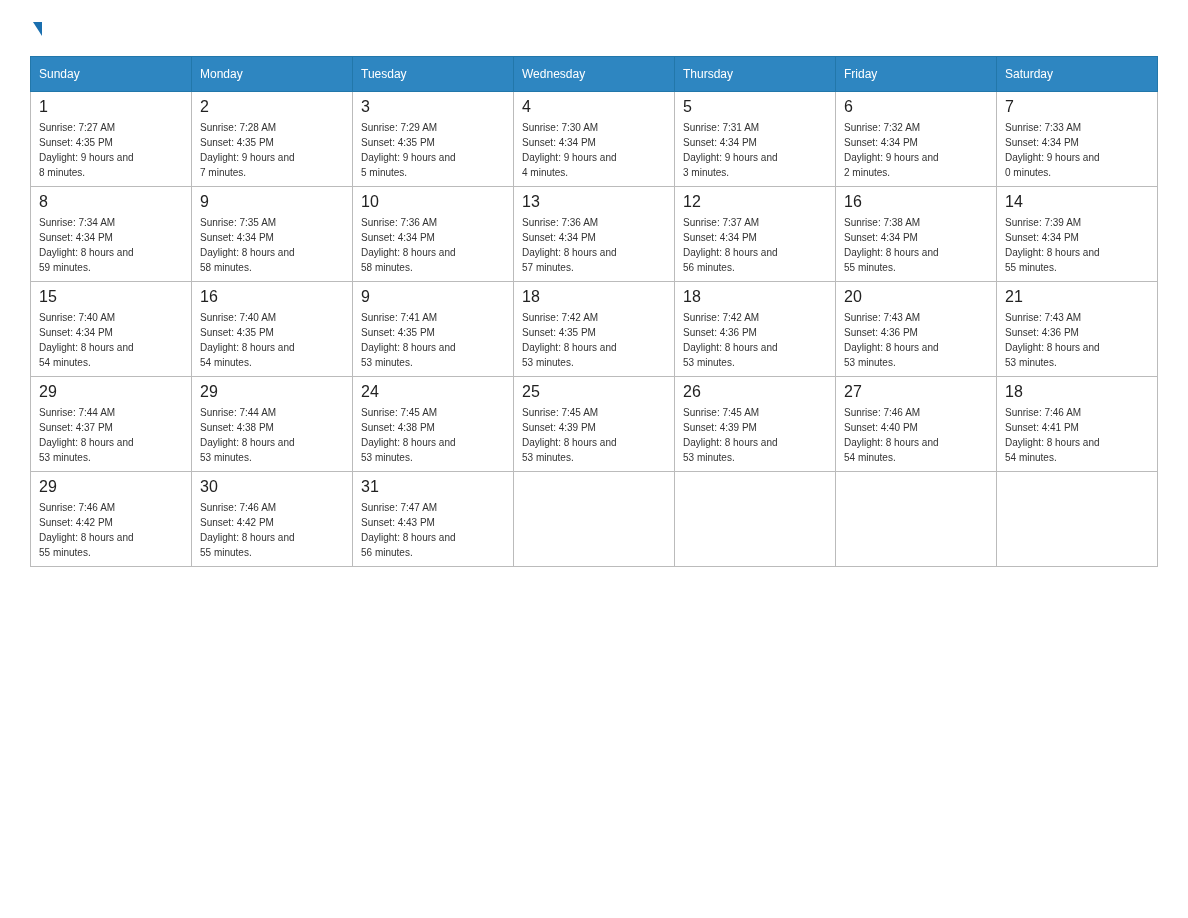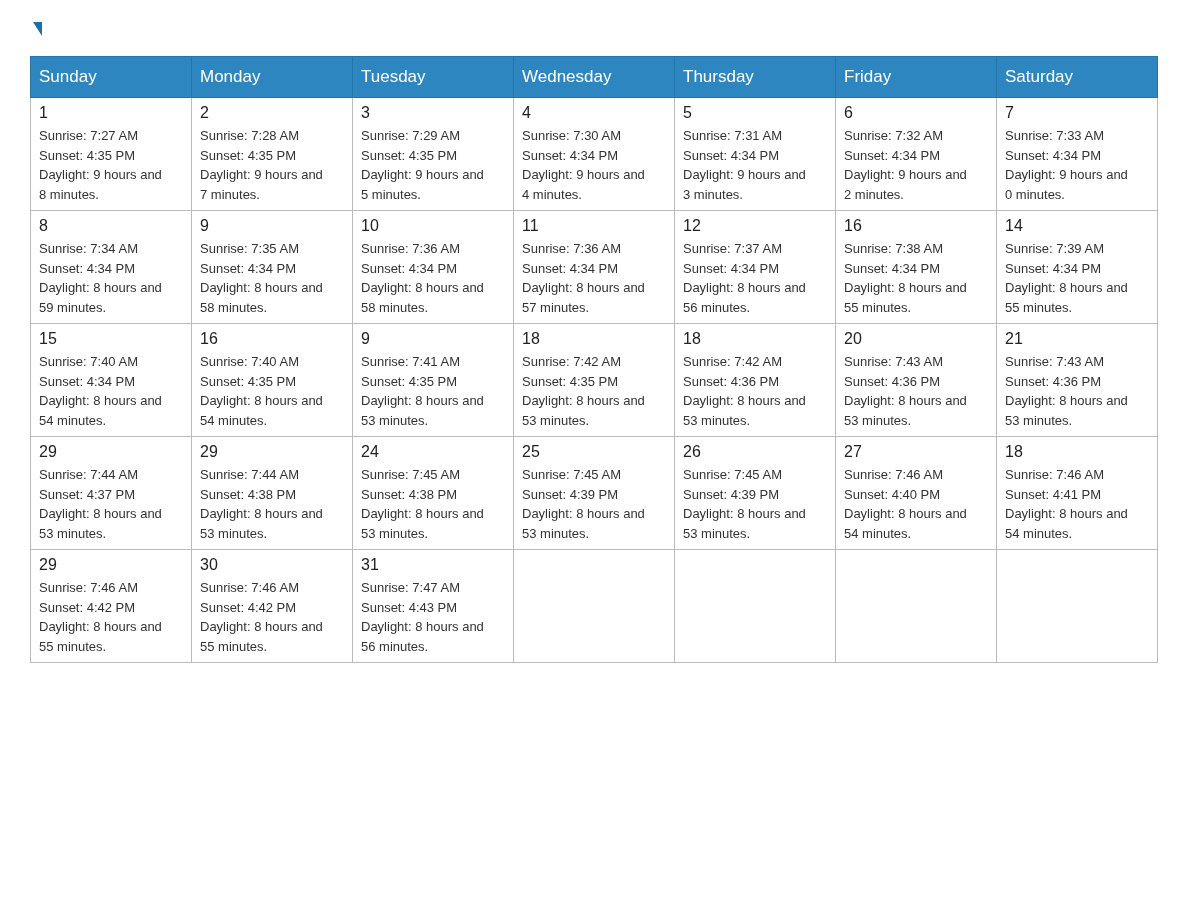--- a/index.html
+++ b/index.html
@@ -51,21 +51,21 @@
       margin-top: 4px;
     }
     .calendar {
       width: 100%;
       border-collapse: collapse;
       border: 1px solid #999;
     }
     .calendar th {
       background-color: #2e86c1;
       color: #fff;
-      font-size: 17px;
+      font-size: 12px;
       font-weight: normal;
       padding: 10px 8px;
       text-align: left;
       border: 1px solid #2277aa;
     }
     .calendar td {
       vertical-align: top;
       padding: 6px 8px;
       border: 1px solid #bbb;
       width: 14.28%;
@@ -75,21 +75,21 @@
       background: #fff;
     }
     .day-number {
       font-size: 16px;
       font-weight: normal;
       color: #222;
       margin-bottom: 4px;
       display: block;
     }
     .day-info {
-      font-size: 13px;
+      font-size: 10px;
       line-height: 1.5;
       color: #333;
     }
     .empty-cell {
       background: #fff;
     }
     tr td {
       border-top: 2px solid #2e86c1;
     }
     tr td + td {
@@ -166,21 +166,21 @@
         </td>
         <td>
           <span class="day-number">9</span>
           <div class="day-info">Sunrise: 7:35 AM<br>Sunset: 4:34 PM<br>Daylight: 8 hours and<br>58 minutes.</div>
         </td>
         <td>
           <span class="day-number">10</span>
           <div class="day-info">Sunrise: 7:36 AM<br>Sunset: 4:34 PM<br>Daylight: 8 hours and<br>58 minutes.</div>
         </td>
         <td>
-          <span class="day-number">11</span>
+          <span class="day-number">13</span>
           <div class="day-info">Sunrise: 7:36 AM<br>Sunset: 4:34 PM<br>Daylight: 8 hours and<br>57 minutes.</div>
         </td>
         <td>
           <span class="day-number">12</span>
           <div class="day-info">Sunrise: 7:37 AM<br>Sunset: 4:34 PM<br>Daylight: 8 hours and<br>56 minutes.</div>
         </td>
         <td>
           <span class="day-number">16</span>
           <div class="day-info">Sunrise: 7:38 AM<br>Sunset: 4:34 PM<br>Daylight: 8 hours and<br>55 minutes.</div>
         </td>

